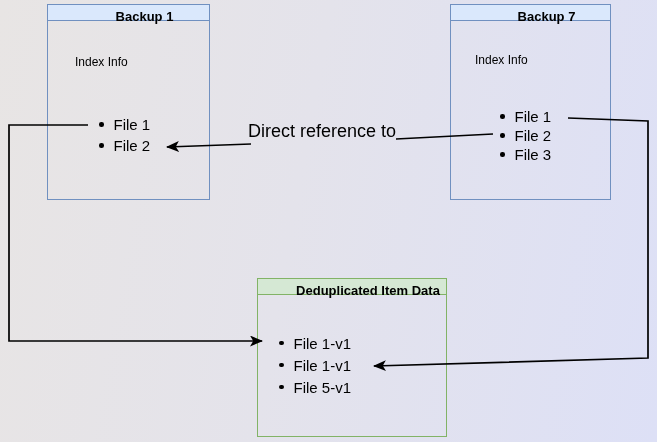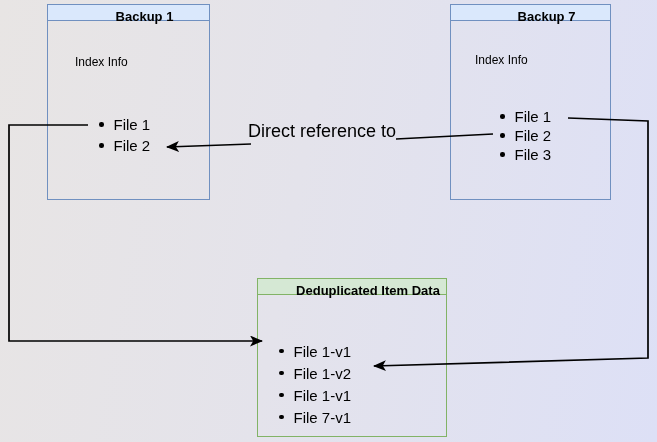--- a/index.html
+++ b/index.html
@@ -56,21 +56,21 @@
     width:4.5px;height:4.5px;
     border-radius:50%;
     background:#000;
     margin-right:10px;
     flex:0 0 auto;
   }
   #b1-list{left:99px;top:114px;}
   #b1-list .row{height:21px;}
   #b2-list{left:500px;top:107px;}
   #b2-list .row{height:19px;}
-  #dedup-list{left:279px;top:340px;}
+  #dedup-list{left:279px;top:332px;}
   #dedup-list .row{height:22px;}
   .annotation{
     position:absolute;
     left:232px;top:123px;width:180px;
     text-align:center;
     font-size:18px;
     line-height:16.5px;
     z-index:3;
   }
   svg.arrows{
@@ -128,29 +128,25 @@
       <span>Deduplicated Item Data</span>
     </div>
   </div>
   <div class="file-list" id="dedup-list">
     <div class="row">
         <span class="dot"></span>
         <span>File 1-v1</span>
       </div>
     <div class="row">
         <span class="dot"></span>
-        <span>File 1-v2</span>
-      </div>
-    <div class="row">
-        <span class="dot"></span>
         <span>File 1-v1</span>
       </div>
     <div class="row">
         <span class="dot"></span>
-        <span>File 7-v1</span>
+        <span>File 5-v1</span>
       </div>
   </div>
 
   <div class="annotation">
     <div>Direct reference to</div>
   </div>
 
   <svg class="arrows" width="657" height="442" viewBox="0 0 657 442">
     <defs>
       <marker id="ah" markerUnits="userSpaceOnUse" markerWidth="13" markerHeight="11" refX="12" refY="5.5" orient="auto">

